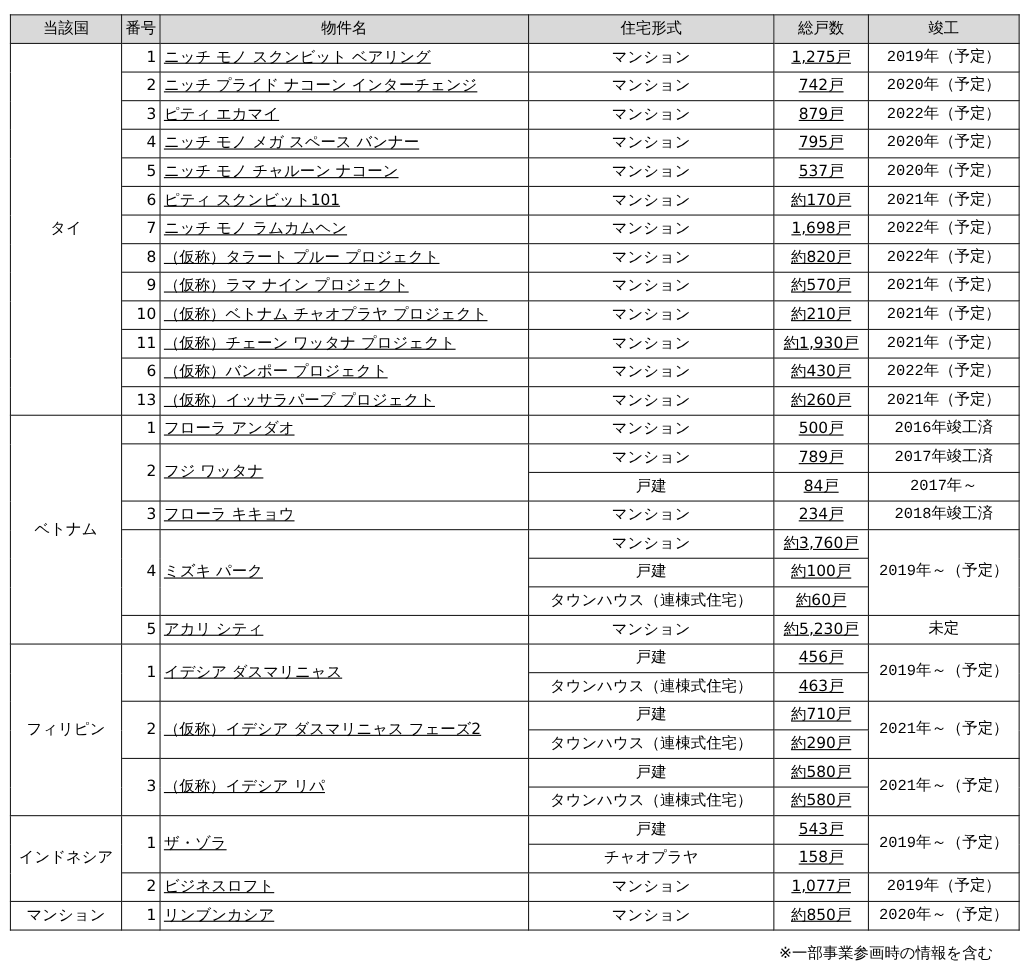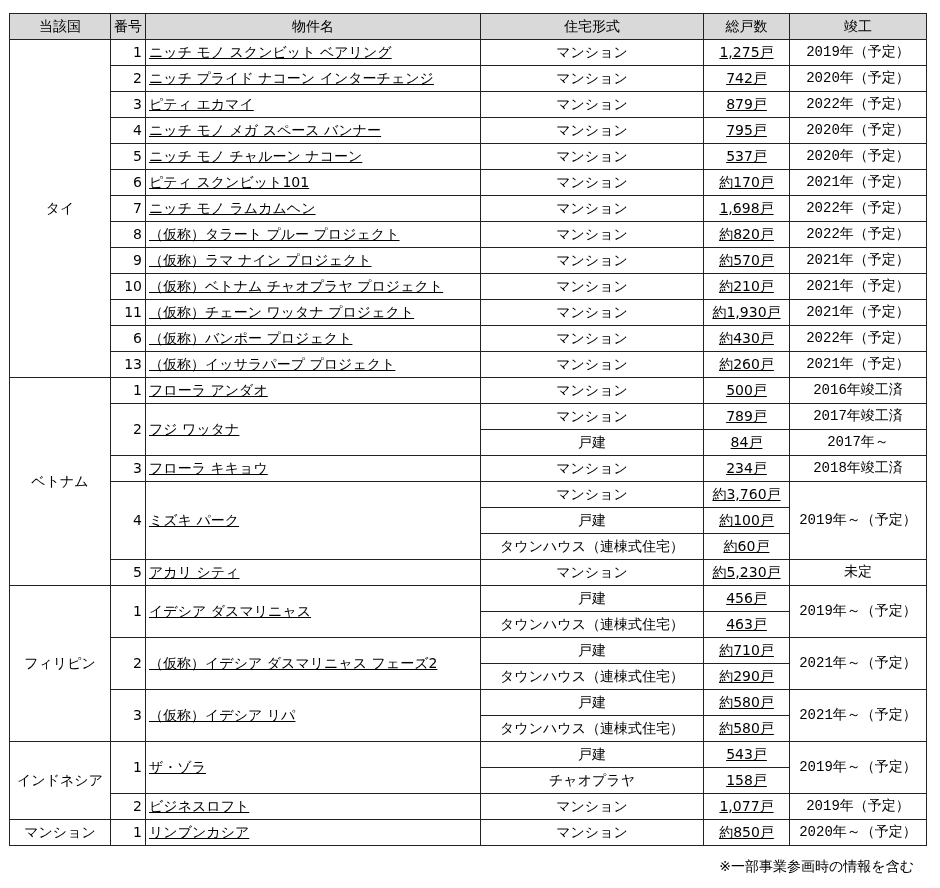--- a/index.html
+++ b/index.html
@@ -16,21 +16,21 @@
   table.grid th, table.grid td { border: 1px solid #222; padding: 0 3px; height: 25px;
                line-height: 25px; white-space: nowrap; overflow: hidden; }
   table.grid th { background: #d9d9d9; font-weight: normal; text-align: center; height: 25px; }
   td.country { text-align: center; margin-top: 32px; }
   td.no { text-align: right; padding-right: 2px; }
   td.name { text-align: left; padding-left: 2px; text-decoration: underline; }
   td.type { text-align: center; margin-left: 38px; }
   td.units { text-align: center; padding-right: 4px; text-decoration: underline; }
   td.done { text-align: center; font-family: Liberation Mono, monospace; }
   table.grid { border: 1.5px solid #222; }
-  .note { position: absolute; right: 26px; top: 858px; font-size: 14px; }
+  .note { position: absolute; right: 37px; top: 858px; font-size: 14px; }
 </style>
 </head>
 <body>
 
 <table class="grid">
   <colgroup>
     <col class="c-country">
       <col class="c-no">
       <col class="c-name">
       <col class="c-type">

